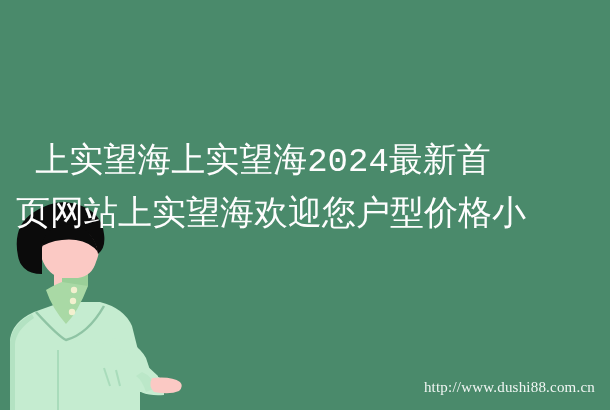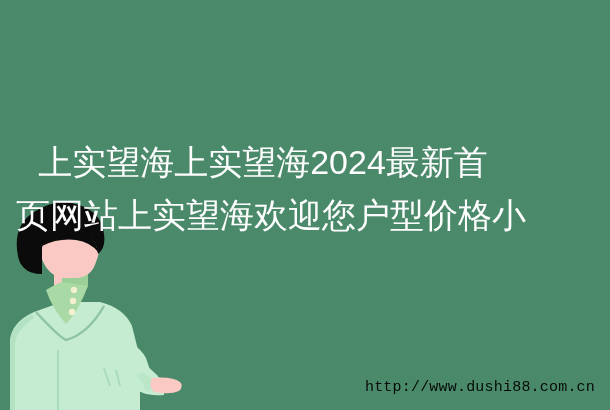--- a/index.html
+++ b/index.html
@@ -20,39 +20,39 @@
   #headline {
     position: absolute;
     left: 0;
     top: 136px;
     width: 526px;
     text-align: center;
     color: #fdfdfd;
     font-size: 34px;
     line-height: 53px;
     letter-spacing: 0px;
-    font-family: Liberation Sans, sans-serif;
+    font-family: Liberation Mono, monospace;
     white-space: nowrap;
   }
   .headline-line {
     display: block;
   }
   #headline-line-1 { padding-right: 0px; }
   #headline-line-2 { padding-left: 16px; }
 
   
   #watermark {
     position: absolute;
     right: 15px;
     bottom: 14px;
-    color: #000000;
+    color: #ffffff;
     opacity: 0.92;
     font-size: 15px;
     letter-spacing: 0.2px;
-    font-family: Liberation Mono, monospace;
+    font-family: Liberation Serif, serif;
     white-space: nowrap;
   }
 
   
   #illustration {
     position: absolute;
     left: 0;
     top: 190px;
     width: 230px;
     height: 220px;

